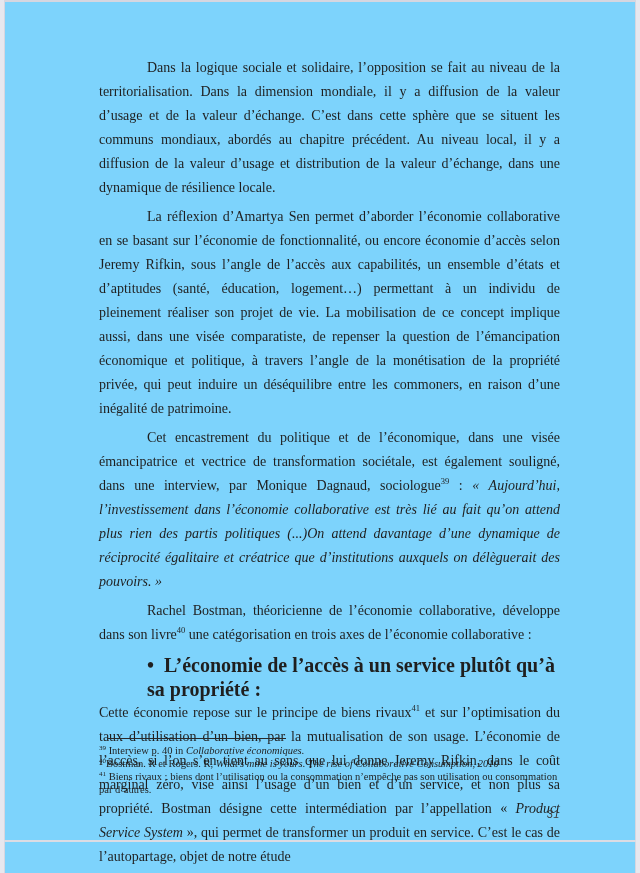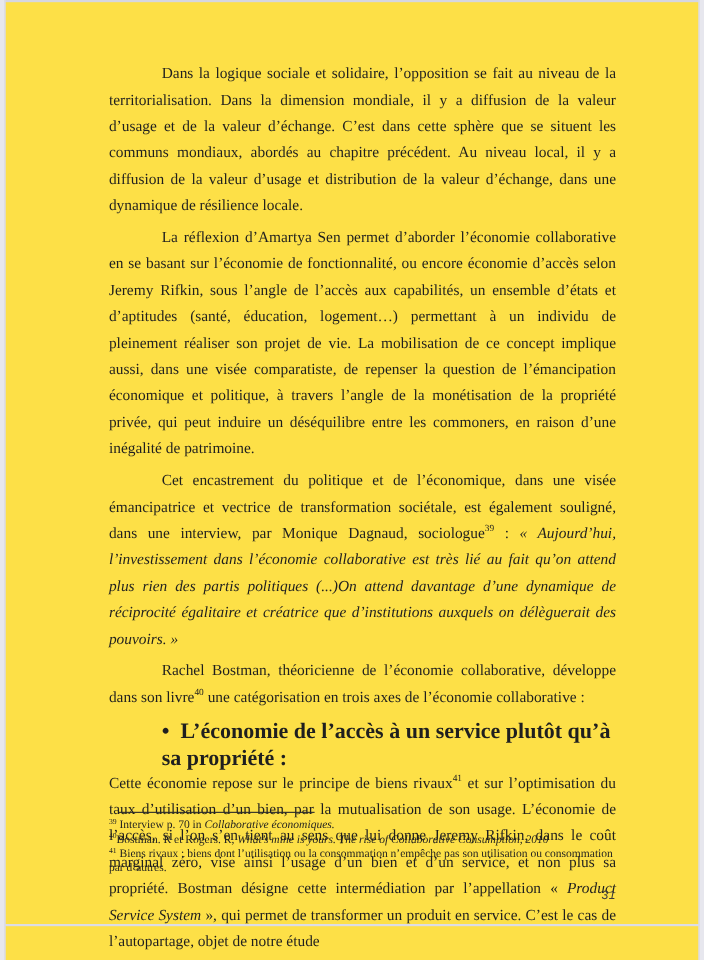--- a/index.html
+++ b/index.html
@@ -1,19 +1,19 @@
 <!DOCTYPE html>
 <html><head>
 <meta charset="utf-8">
 <style>
   html,body{margin:0;padding:0;background:#ffffff;}
   .screen{
     position:relative;
     width:640px;height:873px;
-    background:#fde047;
+    background:#7dd3fc;
     font-family:"Liberation Serif",serif;
     color:#1f1f1f;
     overflow:hidden;
   }
   .edge-left{position:absolute;left:0;top:0;width:4px;height:873px;background:#e7e7ee;border-right:1px solid #d6d6e0;}
   .edge-right{position:absolute;right:0;top:0;width:4px;height:873px;background:#e7e7ee;border-left:1px solid #d6d6e0;}
   .edge-top{position:absolute;left:0;top:0;width:640px;height:2px;background:#d6d6e0;}
   .edge-pagebreak{position:absolute;left:4px;top:840px;width:632px;height:2px;background:#dcdce4;}
 
   .content{
@@ -74,19 +74,19 @@
 
     <p class="body indent pgap"><span>Rachel Bostman, théoricienne de l’économie collaborative, développe dans son livre</span><sup class="ref">40</sup><span> une catégorisation en trois axes de l’économie collaborative :</span></p>
 
     <p class="bullet-line"><span class="bullet-marker">•</span><span>L’économie de l’accès à un service plutôt qu’à sa propriété :</span></p>
 
     <p class="body"><span>Cette économie repose sur le principe de biens rivaux</span><sup class="ref">41</sup><span> et sur l’optimisation du taux d’utilisation d’un bien, par la mutualisation de son usage. L’économie de l’accès, si l’on s’en tient au sens que lui donne Jeremy Rifkin, dans le coût marginal zéro, vise ainsi l’usage d’un bien et d’un service, et non plus sa propriété. Bostman désigne cette intermédiation par l’appellation « </span><em class="qt">Product Service System</em><span> », qui permet de transformer un produit en service. C’est le cas de l’autopartage, objet de notre étude</span></p>
   </div>
 
   <div class="footnotes">
     <div class="fn-rule"></div>
-    <p><sup>39</sup><span> Interview p. 70 in </span><em>Collaborative économiques.</em></p>
+    <p><sup>39</sup><span> Interview p. 40 in </span><em>Collaborative économiques.</em></p>
     <p><sup>40</sup><span>Bostman. R et Rogers. R, </span><em>What’s mine is yours. The rise of Collaborative Consumption, 2010</em></p>
     <p><sup>41</sup><span> Biens rivaux : biens dont l’utilisation ou la consommation n’empêche pas son utilisation ou consommation par d’autres.</span></p>
   </div>
 
   <div class="pagenum">31</div>
 </div>
 
 </body></html>

